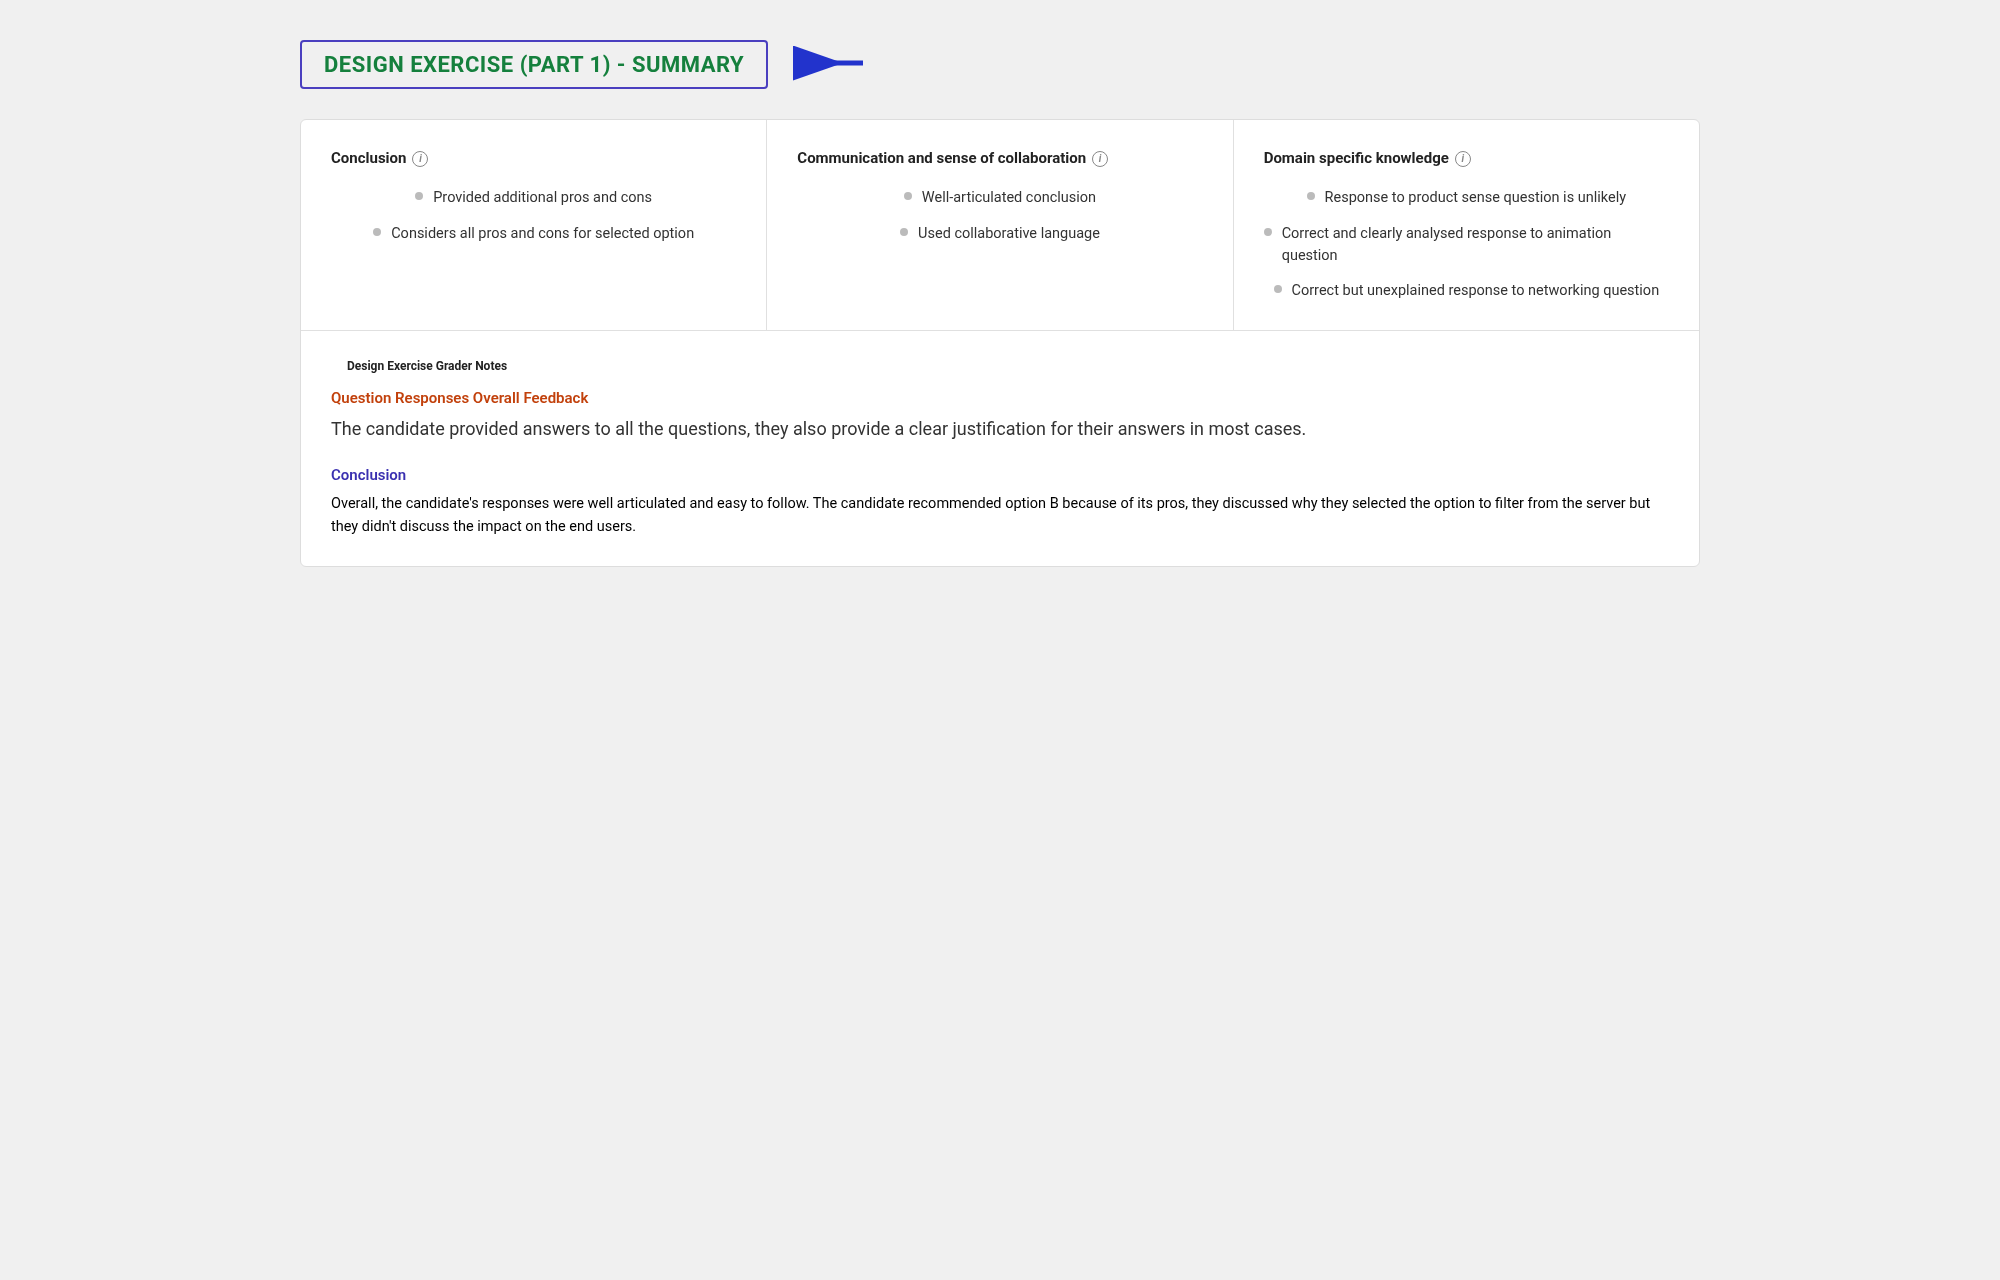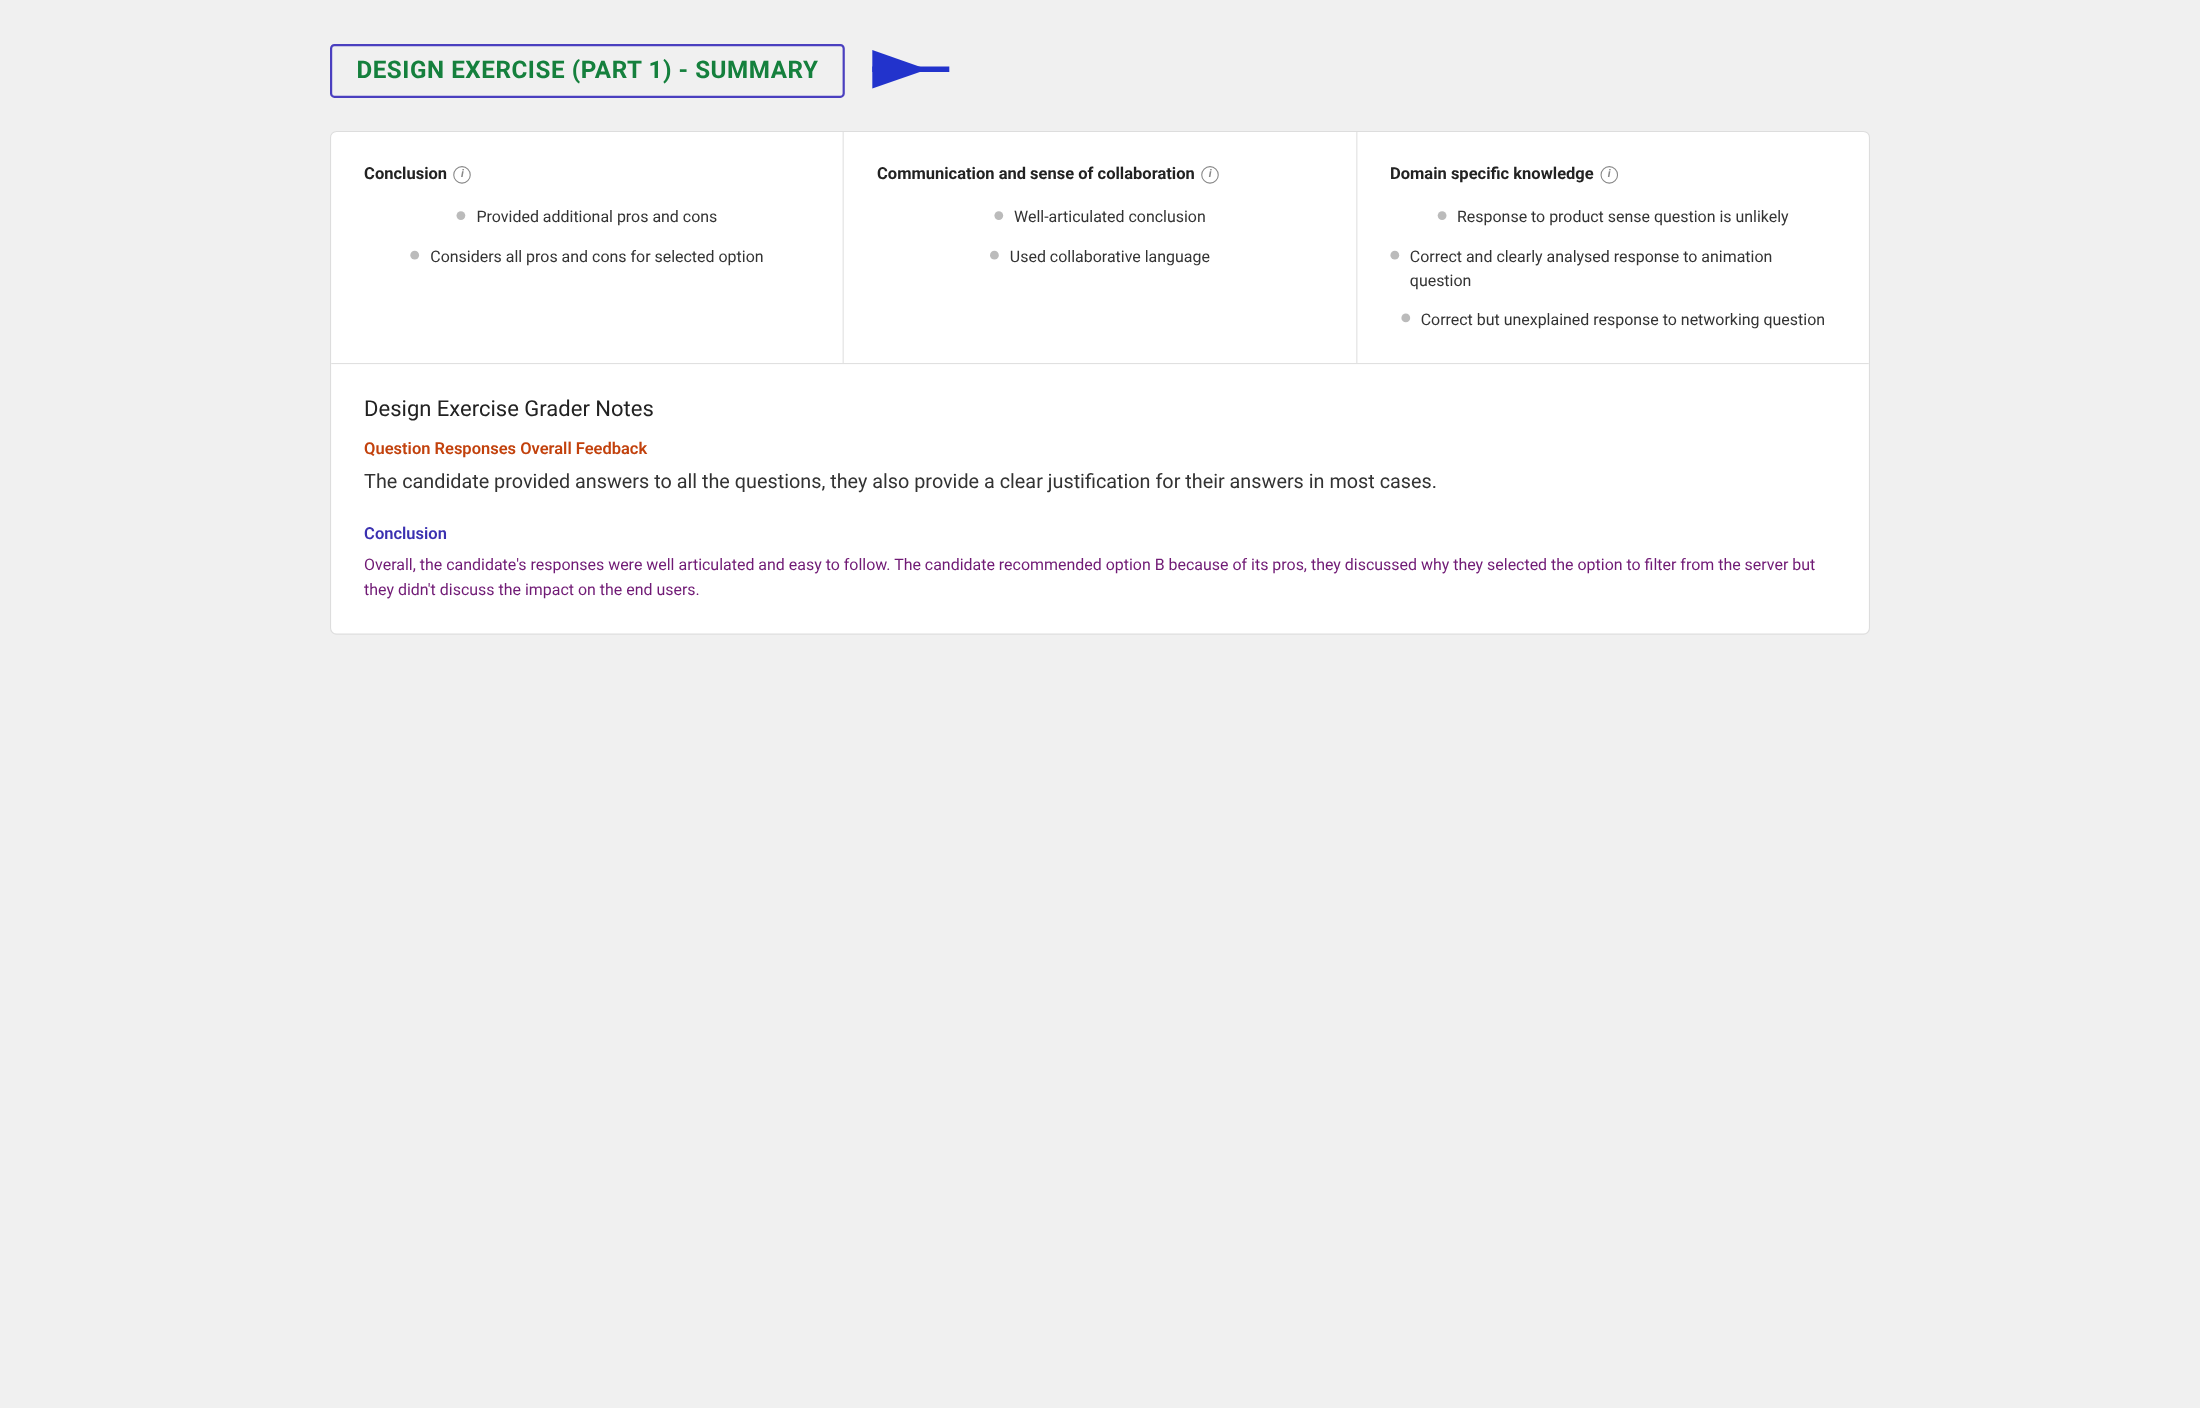--- a/index.html
+++ b/index.html
@@ -133,24 +133,25 @@
       border-radius: 50%;
       margin-top: 5px;
       flex-shrink: 0;
     }
 
     .grader-section {
       padding: 28px 30px;
     }
 
     .grader-title {
-      font-size: 20px;
-      font-weight: 400;
+      font-size: 12px;
+      font-weight: 700;
       color: #222;
       margin-bottom: 16px;
+      margin-left: 16px;
     }
 
     .feedback-label {
       font-size: 15px;
       font-weight: 600;
       color: #c2410c;
       margin-bottom: 8px;
     }
 
     .feedback-text {
@@ -162,21 +163,21 @@
 
     .conclusion-label {
       font-size: 15px;
       font-weight: 600;
       color: #3a30b0;
       margin-bottom: 8px;
     }
 
     .conclusion-text {
       font-size: 14.5px;
-      color: #701a75;
+      color: #000000;
       line-height: 1.6;
     }
   </style>
 </head>
 <body>
 
 <div class="page-wrapper">
 
   <div class="title-row">
     <div class="title-box">

